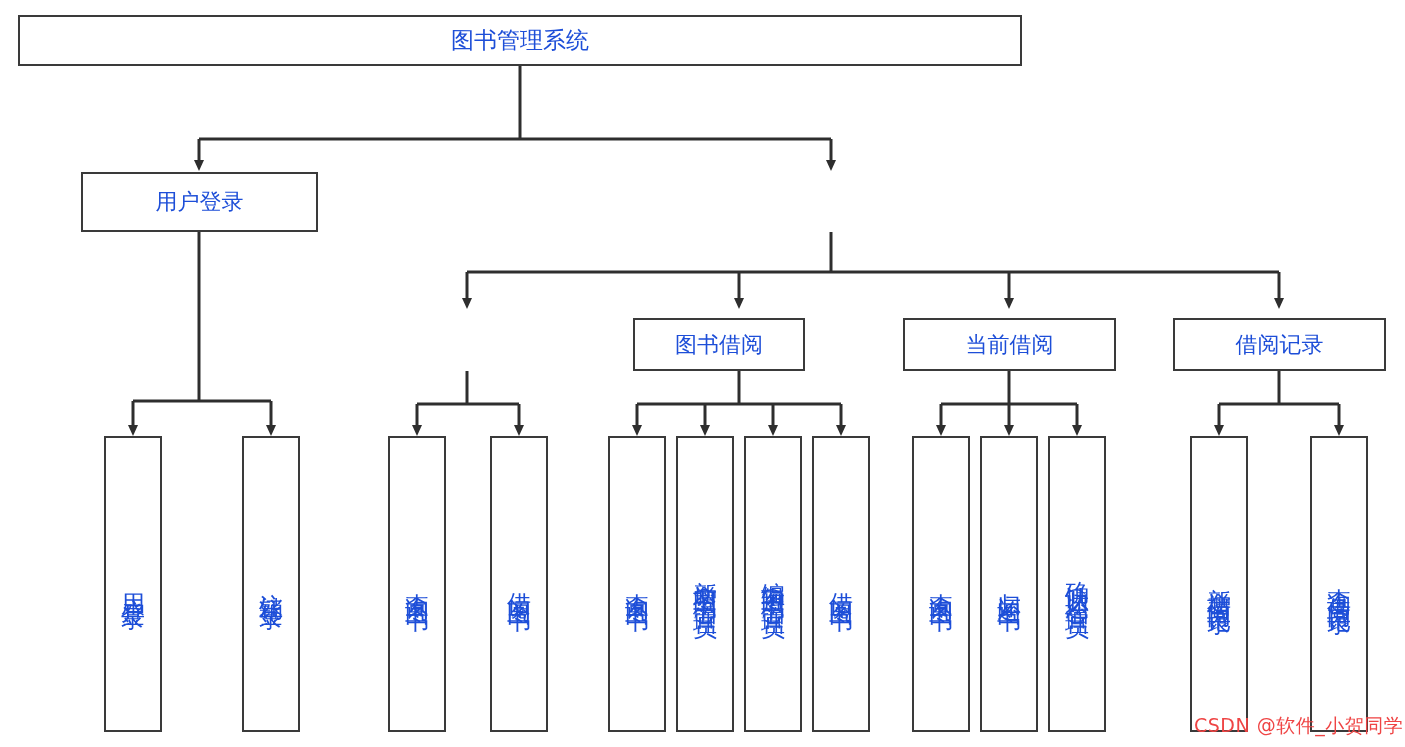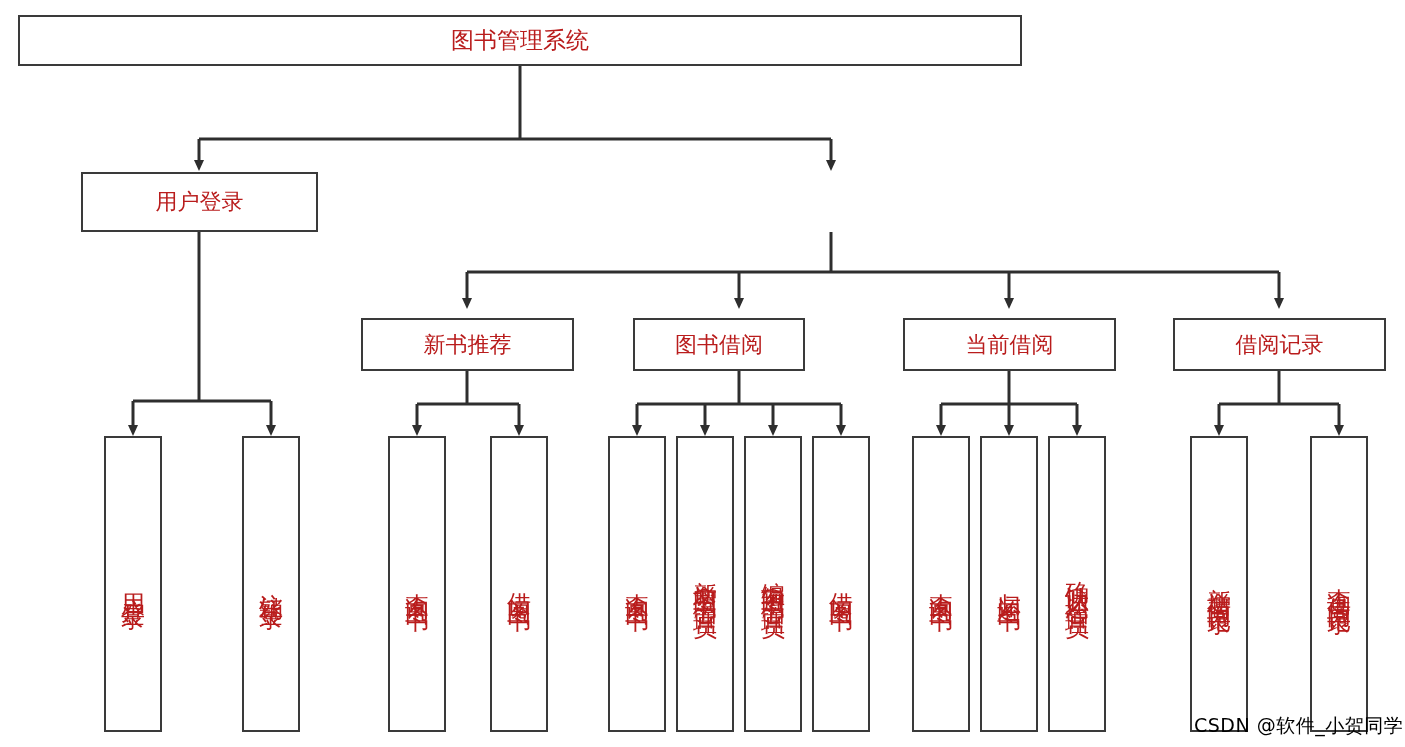--- a/index.html
+++ b/index.html
@@ -26,21 +26,21 @@
     pointer-events: none;
   }
   .node {
     position: absolute;
     box-sizing: border-box;
     background: #ffffff;
     border: 2px solid #3a3a3a;
     display: flex;
     align-items: center;
     justify-content: center;
-    color: #b91c1c;
+    color: #1d4ed8;
   }
   .node .label {
     line-height: 1.15;
     text-align: center;
     white-space: nowrap;
   }
   .node.horiz .label {
     font-size: 22px;
   }
   .node.root .label {
@@ -53,21 +53,21 @@
   .node.vert .label {
     writing-mode: vertical-rl;
     text-orientation: upright;
     font-size: 24px;
     letter-spacing: 5px;
     line-height: 1;
     white-space: nowrap;
   }
   .watermark {
     position: absolute;
-    color: #000000;
+    color: #ef4444;
     font-size: 19px;
     white-space: nowrap;
     letter-spacing: 0.5px;
   }
 </style>
 </head>
 <body>
 
 <div id="canvas">
 
@@ -123,23 +123,20 @@
   </svg>
 
   <div class="node root horiz" style="left:18px; top:15px; width:1004px; height:51px;">
     <span class="label">图书管理系统</span>
   </div>
 
   <div class="node horiz" style="left:81px; top:172px; width:237px; height:60px;">
     <span class="label">用户登录</span>
   </div>
 
-  <div class="node horiz" style="left:361px; top:318px; width:213px; height:53px;">
-    <span class="label">新书推荐</span>
-  </div>
   <div class="node horiz" style="left:633px; top:318px; width:172px; height:53px;">
     <span class="label">图书借阅</span>
   </div>
   <div class="node horiz" style="left:903px; top:318px; width:213px; height:53px;">
     <span class="label">当前借阅</span>
   </div>
   <div class="node horiz" style="left:1173px; top:318px; width:213px; height:53px;">
     <span class="label">借阅记录</span>
   </div>
 

